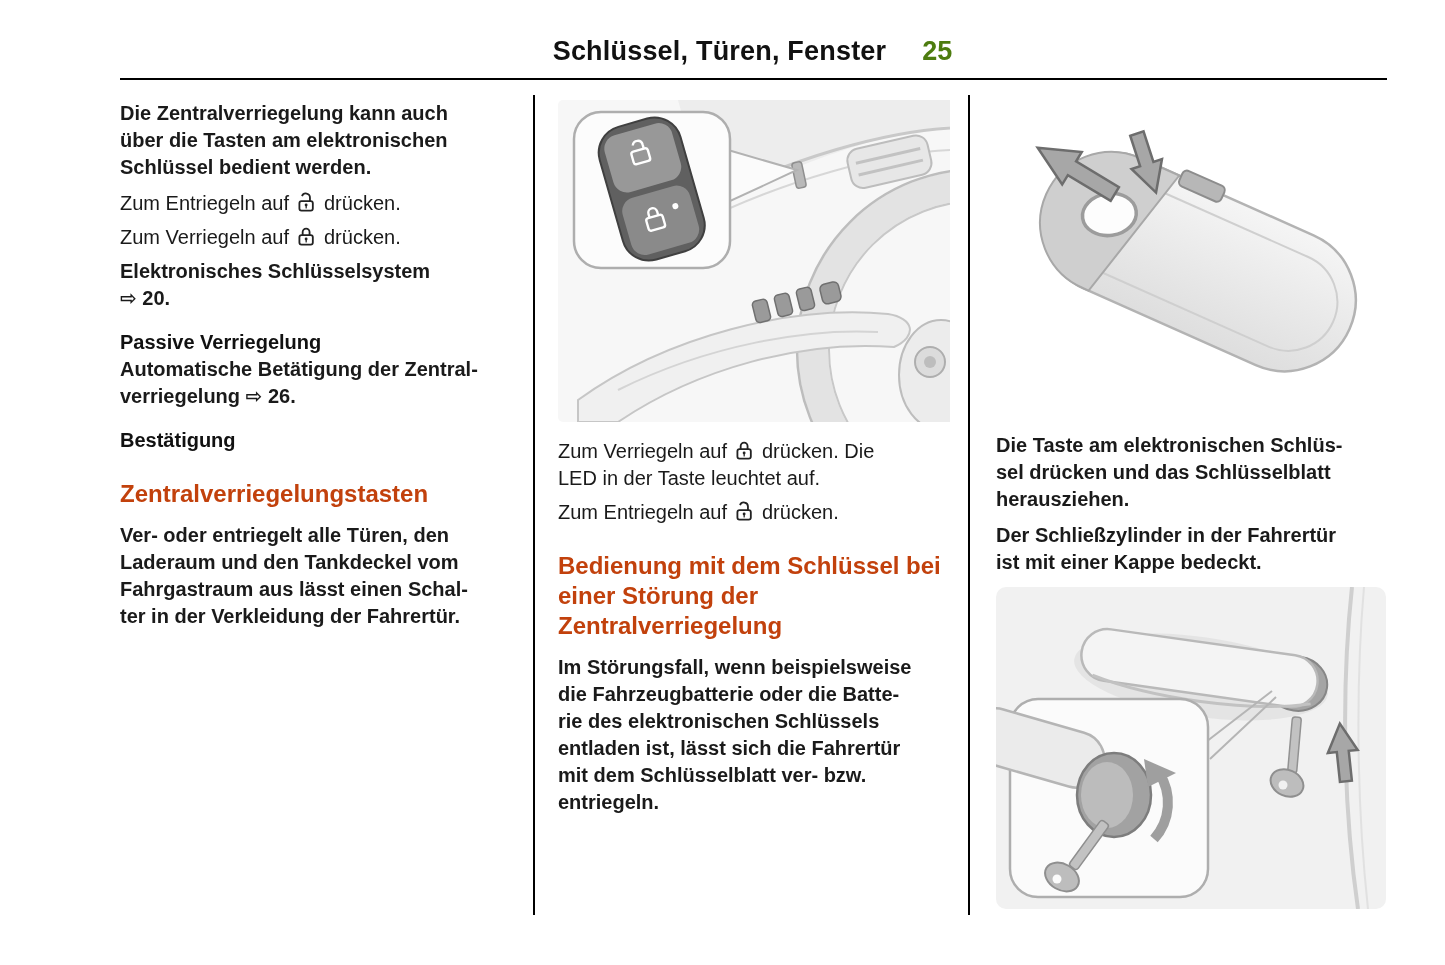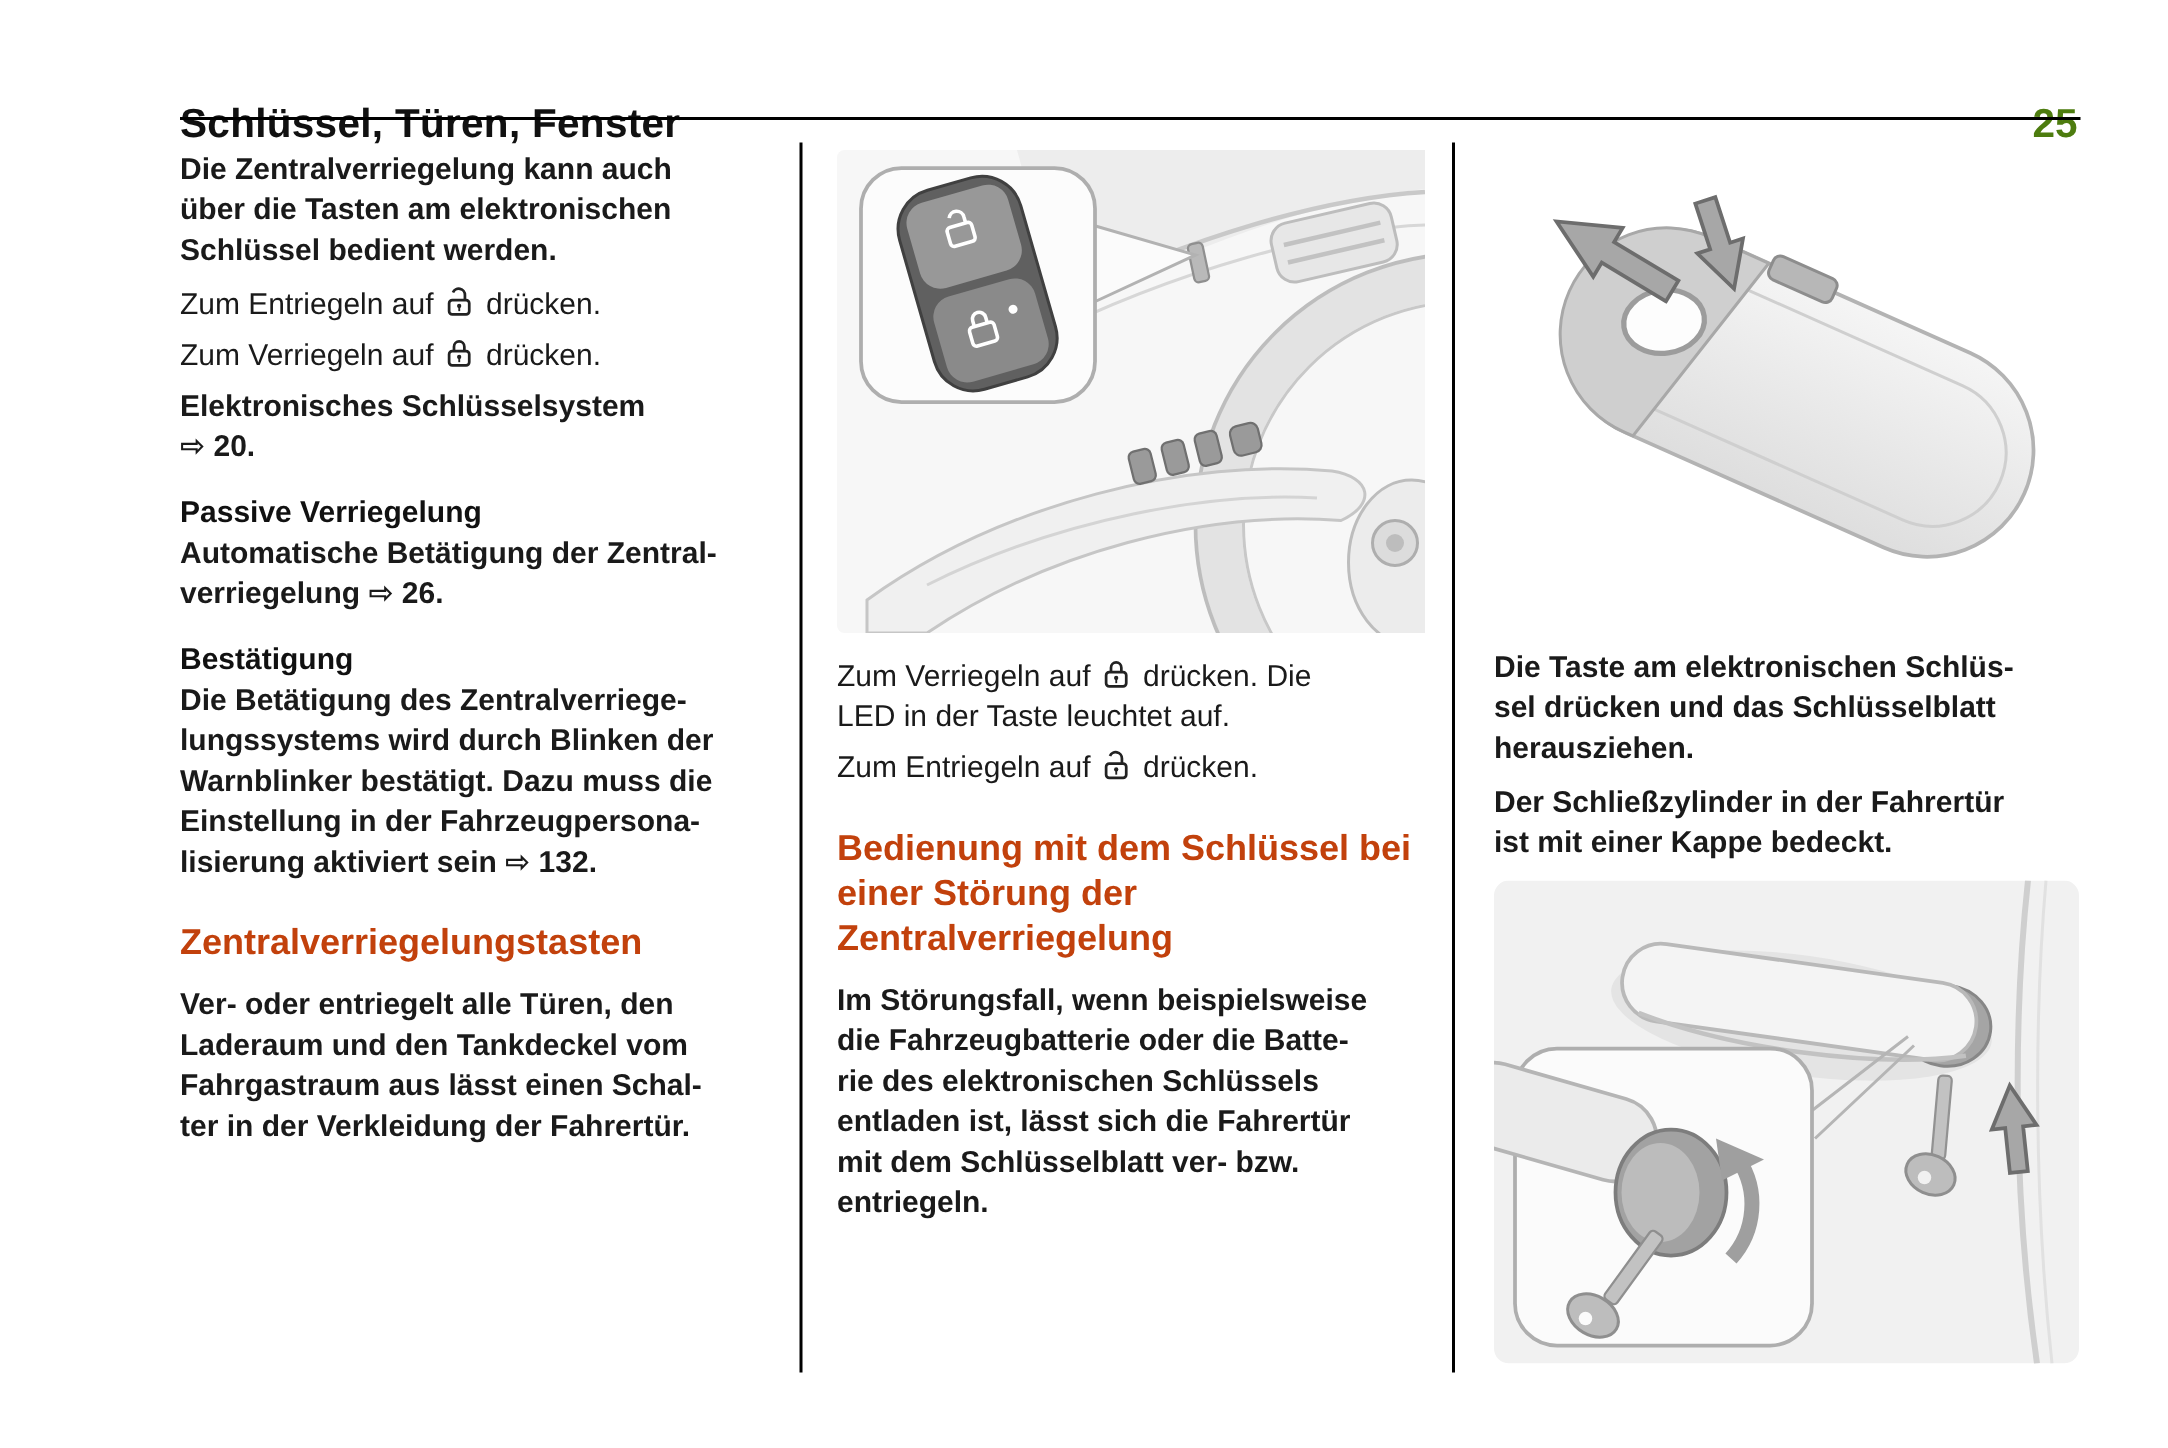--- a/index.html
+++ b/index.html
@@ -1,20 +1,20 @@
 <!DOCTYPE html>
 <html><head>
 <meta charset="utf-8">
 <style>
   html,body{margin:0;padding:0;background:#fff;}
   .page{
     position:relative;width:1445px;height:965px;background:#ffffff;
     font-family:"Liberation Sans","DejaVu Sans",sans-serif;color:#1a1a1a;overflow:hidden;
   }
-  .header{position:absolute;top:36px;left:120px;right:60px;display:flex;justify-content:space-between;align-items:baseline;gap:36px;margin-top:31px;}
+  .header{position:absolute;top:36px;left:120px;right:60px;display:flex;justify-content:center;align-items:baseline;gap:36px;}
   .header-title{font-size:27px;font-weight:700;color:#111;letter-spacing:.2px;}
   .header-page{font-size:27px;font-weight:700;color:#4d7c0f;}
   .header-rule{position:absolute;top:78px;left:120px;right:58px;border-top:2px solid #000;}
   .vdivider{position:absolute;top:95px;height:820px;width:2px;background:#000;}
   .d1{left:533px}.d2{left:968px}
   .col{position:absolute;top:100px;width:396px;font-size:20px;line-height:27px;}
   .col-left{left:120px}.col-mid{left:558px}.col-right{left:996px}
   p.body{margin:0 0 9px;white-space:pre-line;font-weight:bold;}
   p.iconline{margin:0 0 7px;white-space:pre-line;}
   h3.sub{font-size:20px;line-height:27px;font-weight:700;margin:17px 0 0;color:#111;}
@@ -55,25 +55,20 @@
           <path d="M8 10.5 V7.4 a3.6 3.6 0 0 1 7.2 0 V10.5" fill="none" stroke="#222" stroke-width="1.9"></path>
           <circle cx="11.6" cy="14.6" r="1.5" fill="#222"></circle>
           <rect x="11" y="15.2" width="1.3" height="3" fill="#222"></rect>
         </svg><span>drücken.</span></p>
     <p class="body">Elektronisches Schlüsselsystem
 ⇨ 20.</p>
     <h3 class="sub">Passive Verriegelung</h3>
     <p class="body">Automatische Betätigung der Zentral-
 verriegelung ⇨ 26.</p>
     <h3 class="sub">Bestätigung</h3>
-    <p class="body">Die Betätigung des Zentralverriege-
-lungssystems wird durch Blinken der
-Warnblinker bestätigt. Dazu muss die
-Einstellung in der Fahrzeugpersona-
-lisierung aktiviert sein ⇨ 132.</p>
     <h2 class="section">Zentralverriegelungstasten</h2>
     <p class="body">Ver- oder entriegelt alle Türen, den
 Laderaum und den Tankdeckel vom
 Fahrgastraum aus lässt einen Schal-
 ter in der Verkleidung der Fahrertür.</p>
   </div>
 
   <div class="col col-mid">
     <figure>
       <svg class="fig fig-mid" viewBox="0 0 392 322">

